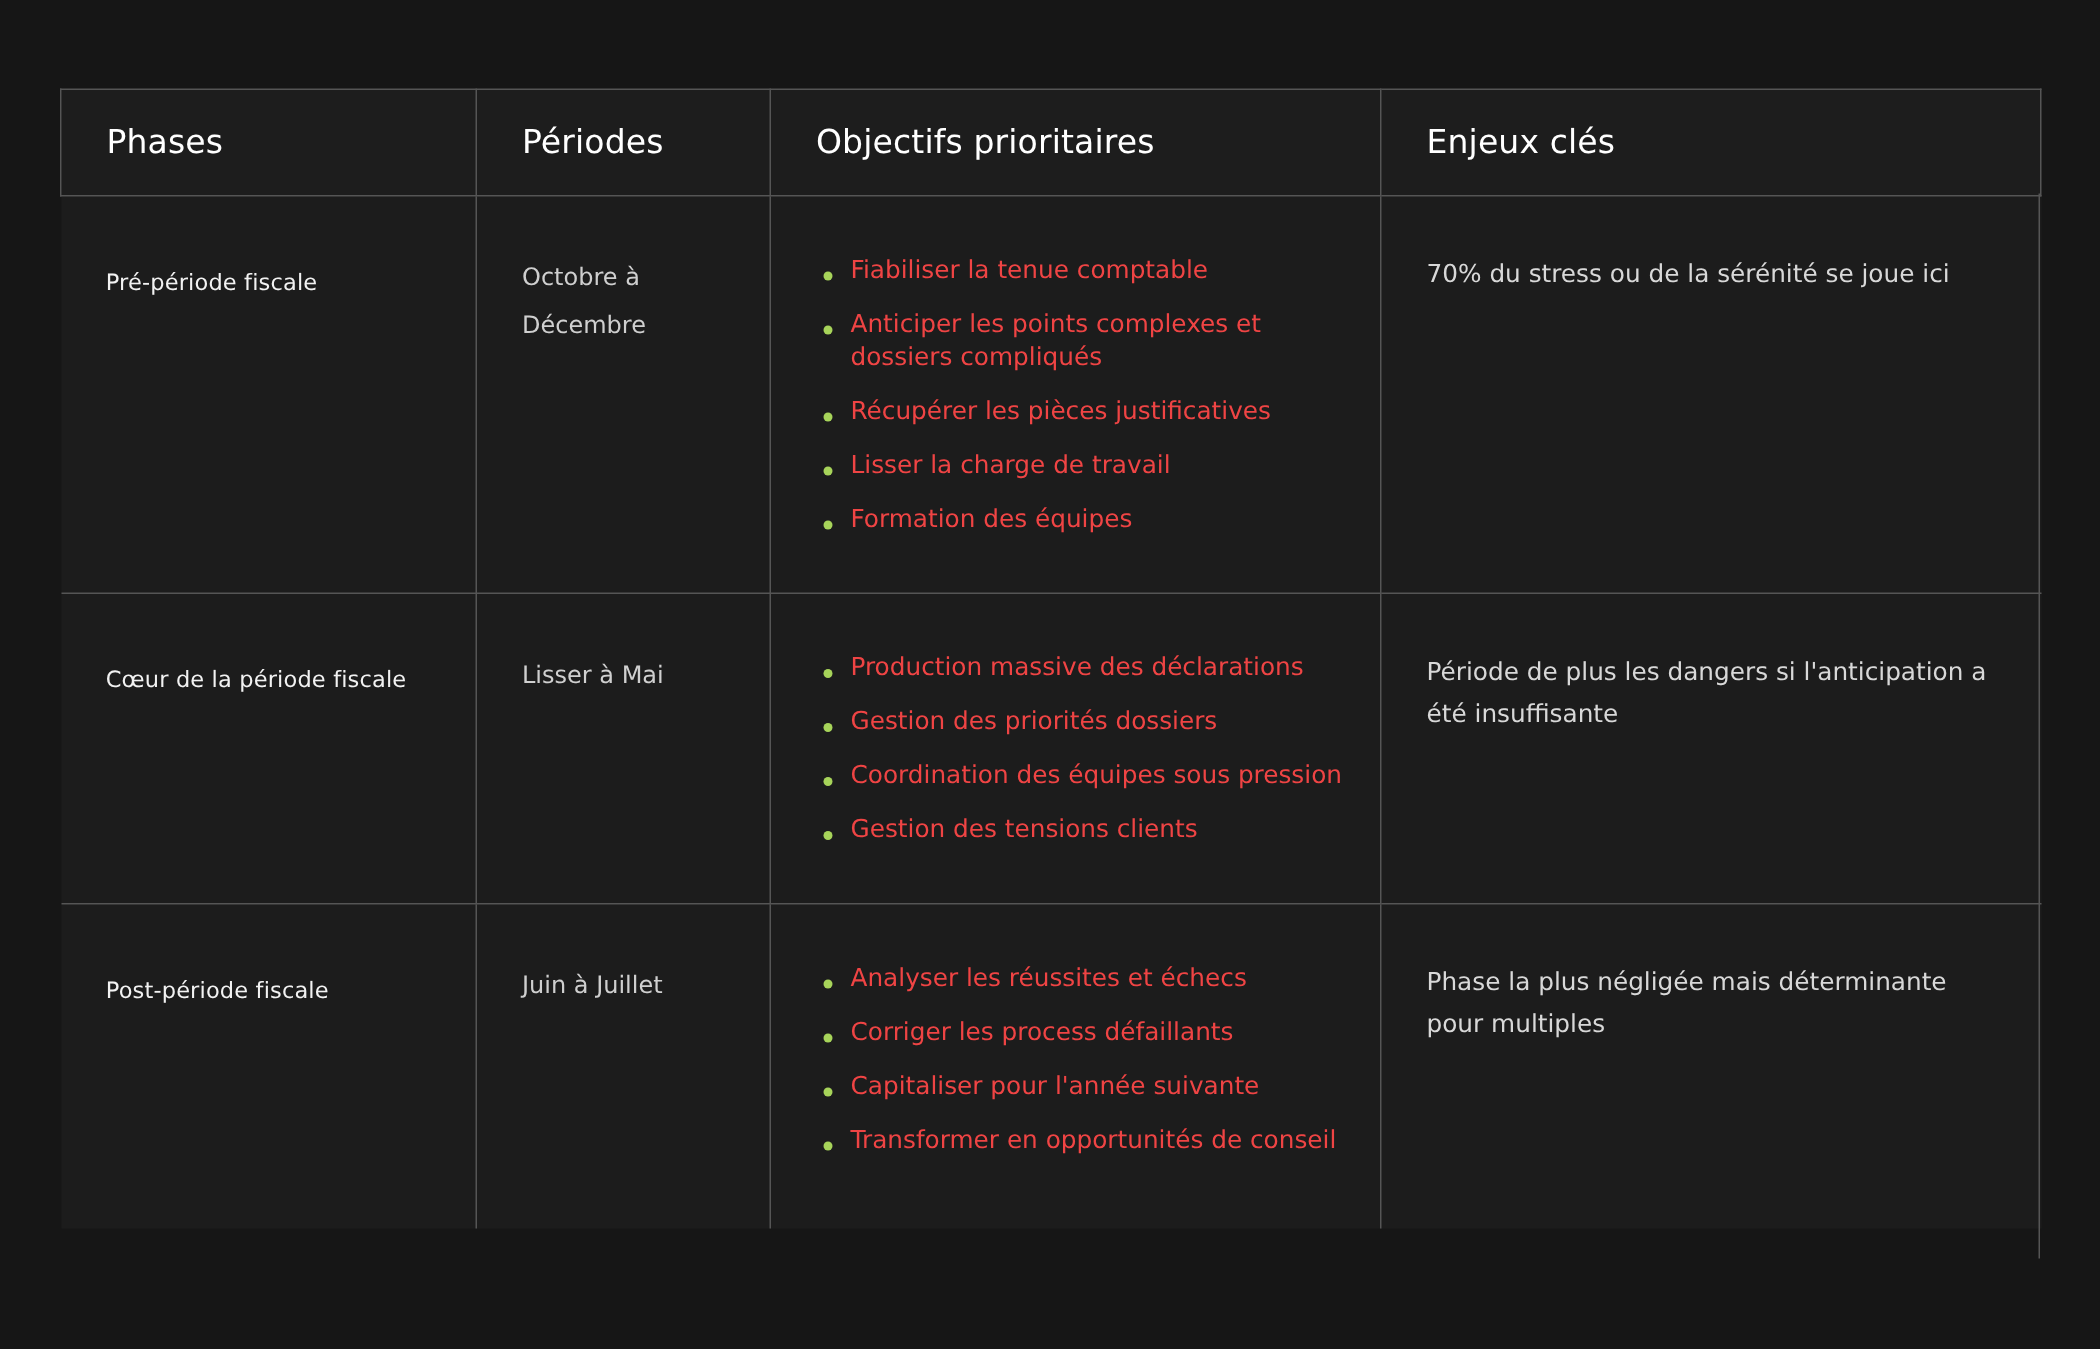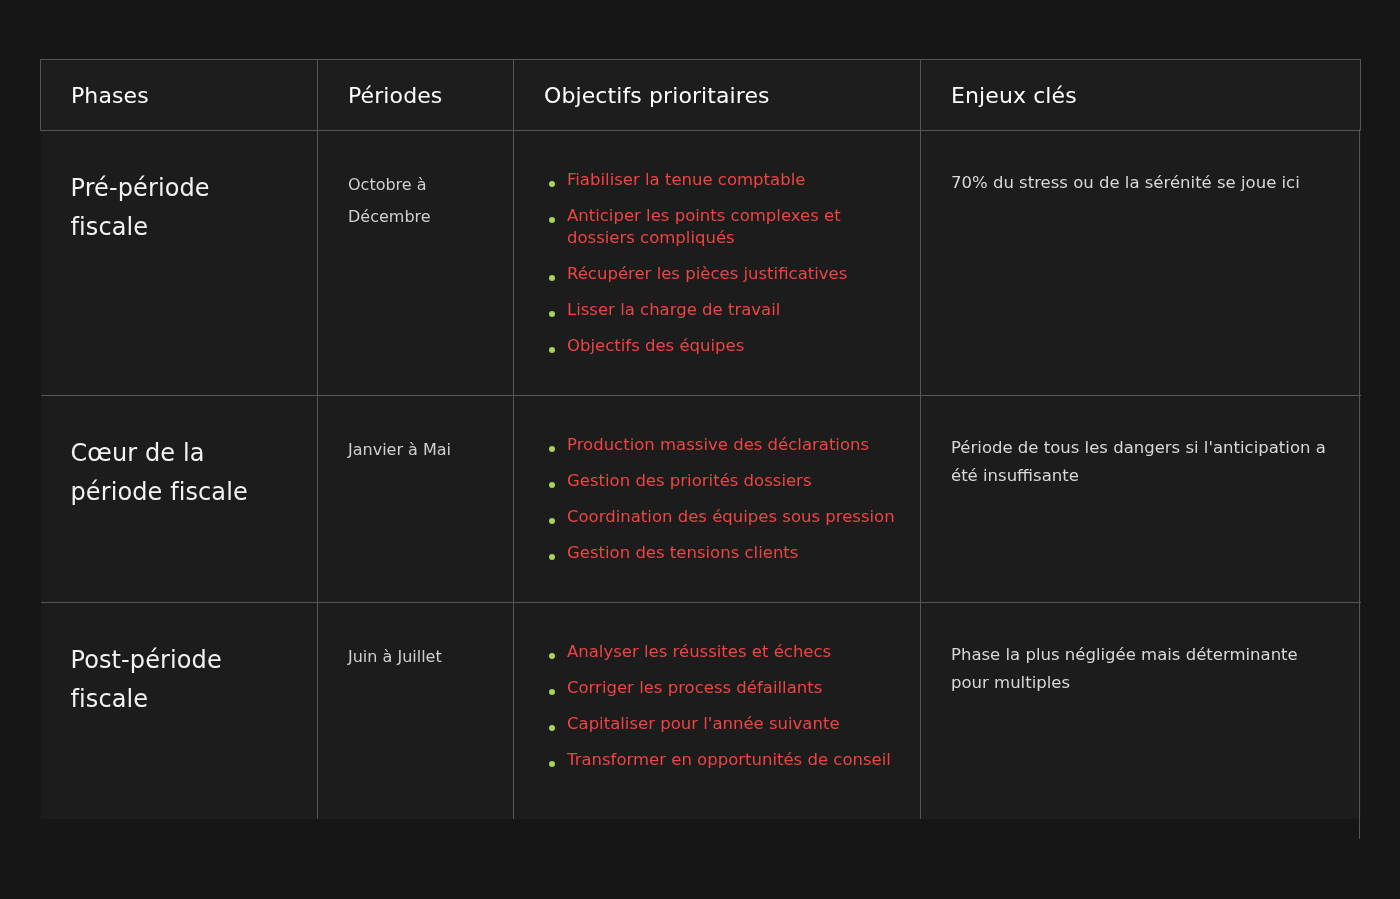--- a/index.html
+++ b/index.html
@@ -89,21 +89,21 @@
     left: 1359px;
     top: 129px;
     width: 1px;
     height: 710px;
     background: #555555;
   }
 
   
   .phase-text {
     color: #f2f2f2;
-    font-size: 24px;
+    font-size: 15px;
     font-weight: 400;
     line-height: 39px;
     letter-spacing: 0.1px;
   }
 
   
   td.cell-period {
     padding-left: 30px;
   }
   .period-text {
@@ -200,35 +200,35 @@
               <li>
                 <span class="dot"></span>
                 <span>Récupérer les pièces justificatives</span>
               </li>
               <li>
                 <span class="dot"></span>
                 <span>Lisser la charge de travail</span>
               </li>
               <li>
                 <span class="dot"></span>
-                <span>Objectifs des équipes</span>
+                <span>Formation des équipes</span>
               </li>
             </ul>
           </td>
           <td class="cell-enjeux">
             <div class="enjeux-text">70% du stress ou de la sérénité se joue ici</div>
           </td>
         </tr>
 
         <tr class="row-2">
           <td class="cell-phase">
             <div class="phase-text">Cœur de la période fiscale</div>
           </td>
           <td class="cell-period">
-            <div class="period-text">Janvier à Mai</div>
+            <div class="period-text">Lisser à Mai</div>
           </td>
           <td class="cell-obj">
             <ul class="obj-list">
               <li>
                 <span class="dot"></span>
                 <span>Production massive des déclarations</span>
               </li>
               <li>
                 <span class="dot"></span>
                 <span>Gestion des priorités dossiers</span>
@@ -237,21 +237,21 @@
                 <span class="dot"></span>
                 <span>Coordination des équipes sous pression</span>
               </li>
               <li>
                 <span class="dot"></span>
                 <span>Gestion des tensions clients</span>
               </li>
             </ul>
           </td>
           <td class="cell-enjeux">
-            <div class="enjeux-text">Période de tous les dangers si l'anticipation a été insuffisante</div>
+            <div class="enjeux-text">Période de plus les dangers si l'anticipation a été insuffisante</div>
           </td>
         </tr>
 
         <tr class="row-3">
           <td class="cell-phase">
             <div class="phase-text">Post-période fiscale</div>
           </td>
           <td class="cell-period">
             <div class="period-text">Juin à Juillet</div>
           </td>

